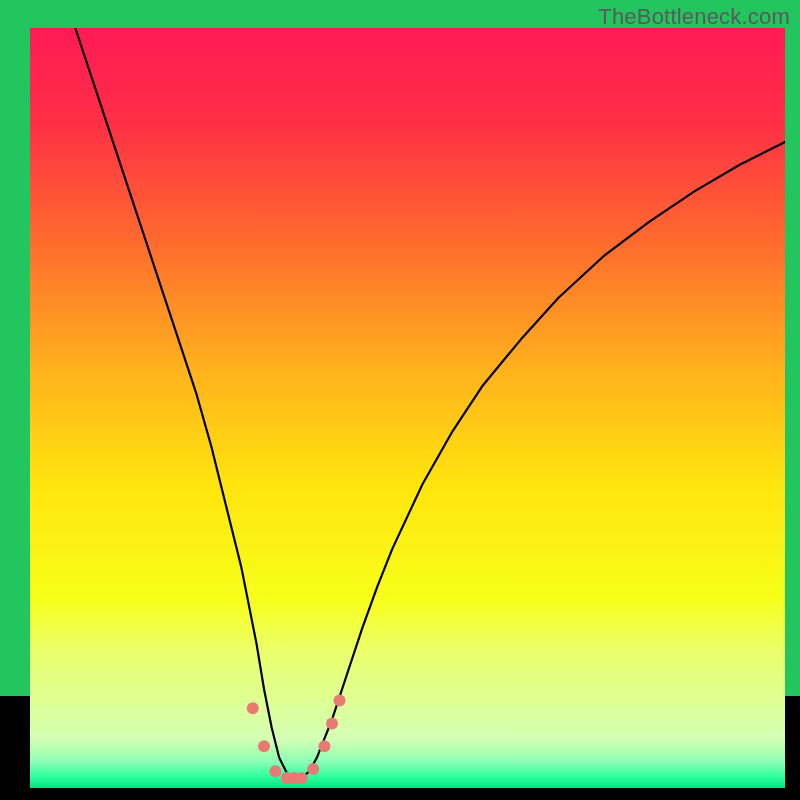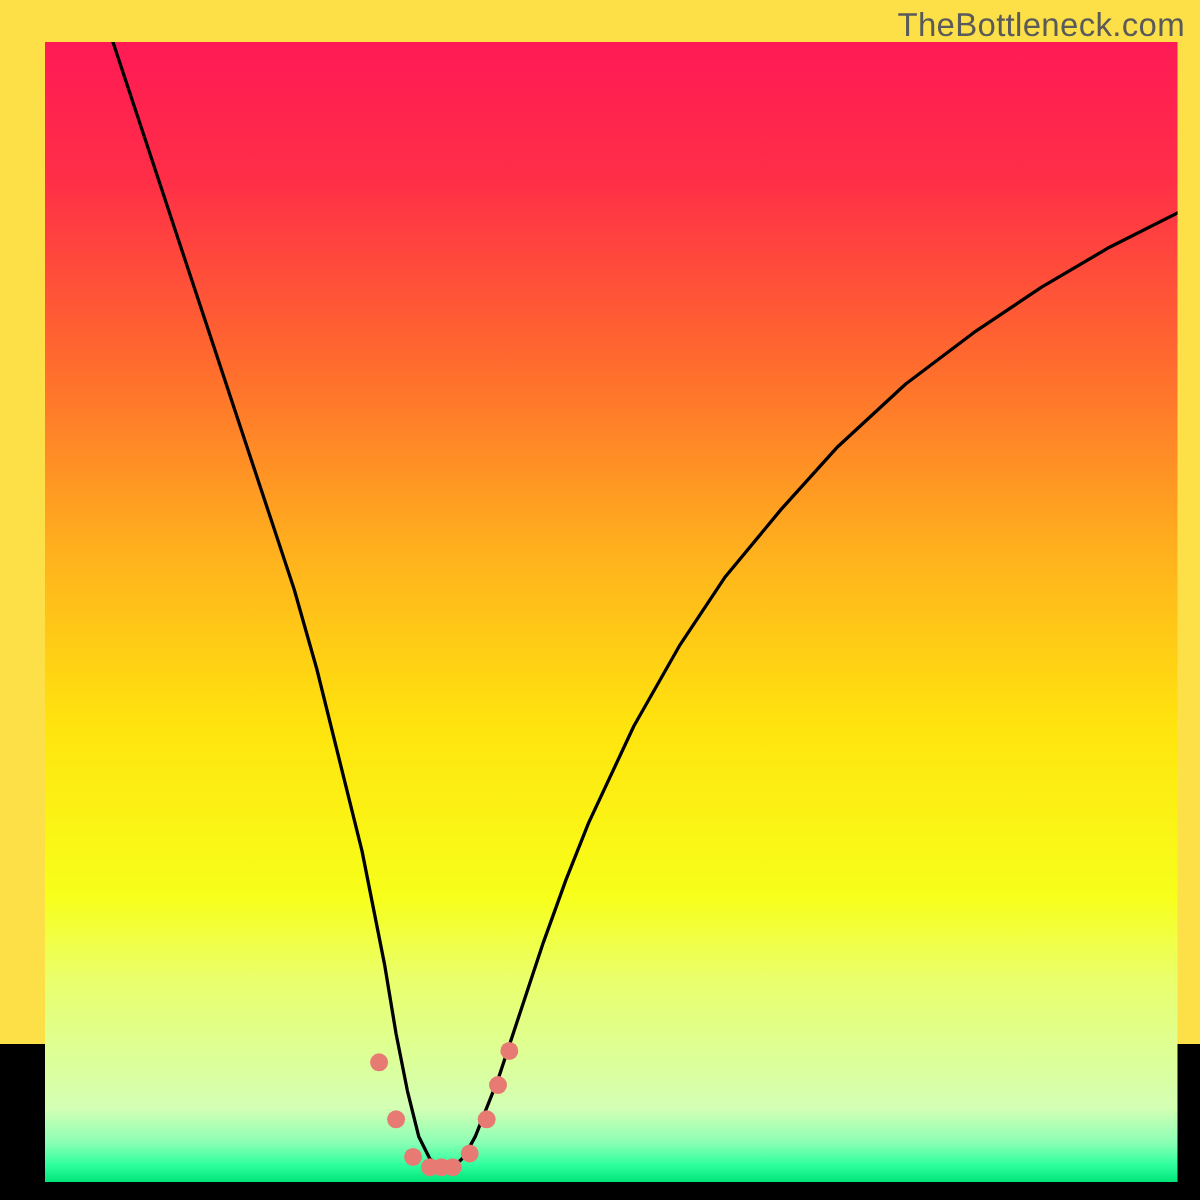--- a/index.html
+++ b/index.html
@@ -10,21 +10,21 @@
     overflow: hidden;
     background: #000;
     font-family: Arial, Helvetica, sans-serif;
   }
   .frame {
     position: absolute;
     left: 0;
     top: 0;
     width: 800px;
     height: 696px;
-    background: #fde047;
+    background: #22c55e;
   }
   .plot {
     position: absolute;
     display: block;
   }
   .attribution {
     position: absolute;
     top: 4px;
     right: 10px;
     font-size: 22px;

